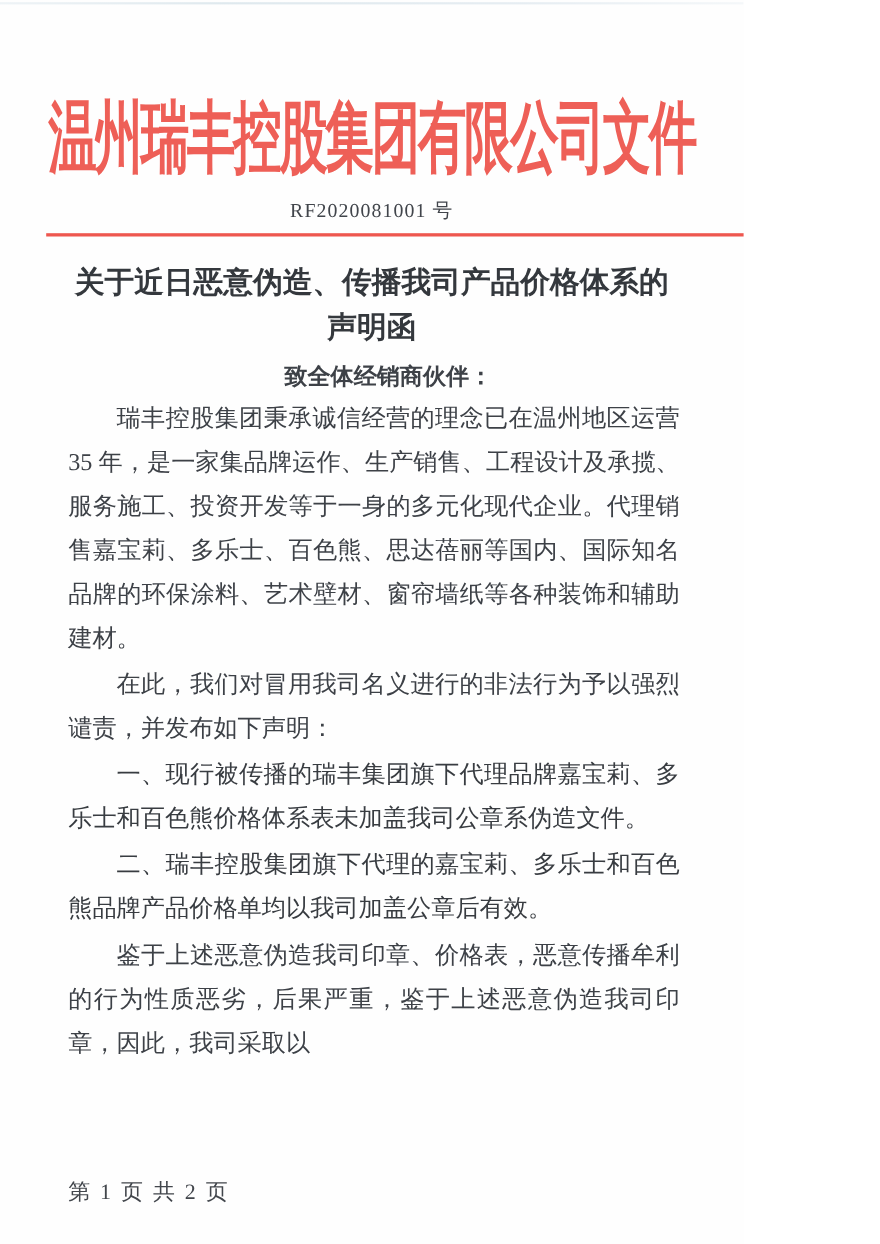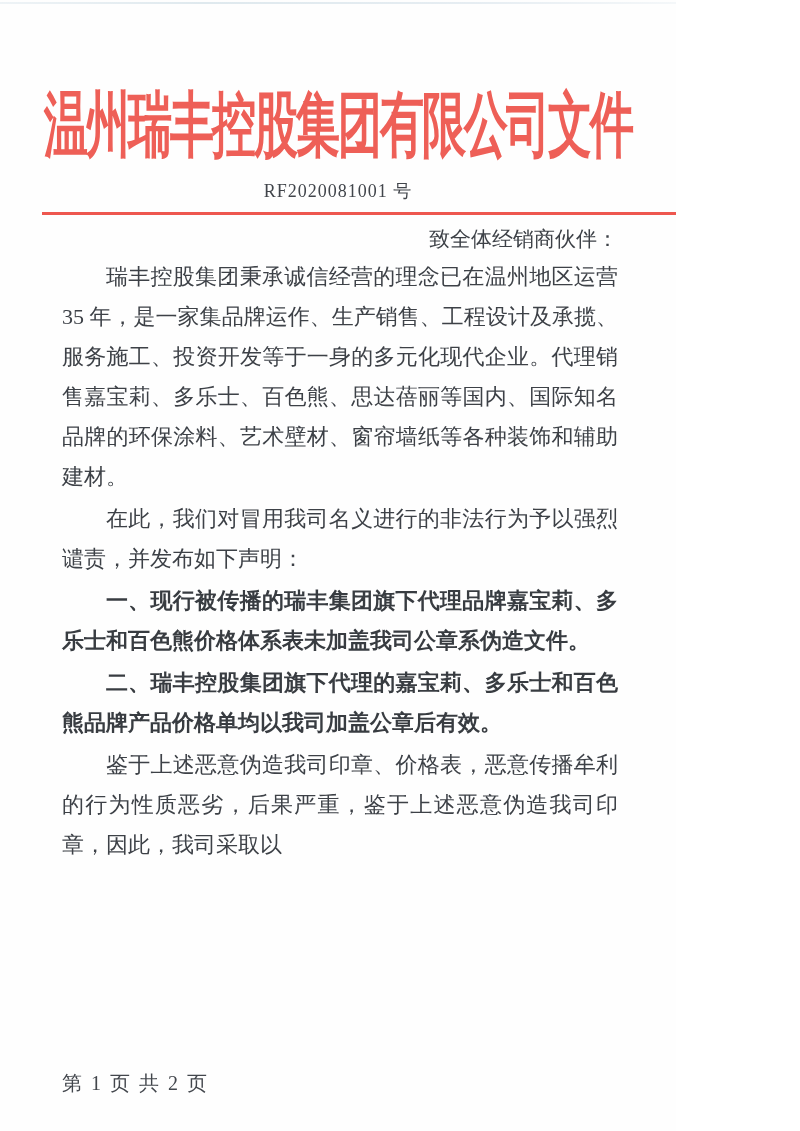--- a/index.html
+++ b/index.html
@@ -54,31 +54,31 @@
     color:#34383d;
   }
   .content{
     margin:6px 58px 0 62px;
     font-size:22px;
     line-height:40px;
     text-align:justify;
     text-justify:inter-ideograph;
   }
   .salutation{
-    font-weight:normal;
+    font-weight:bold;
     font-size:21px;
     line-height:36px;
-    text-align:right;
+    text-align:center;
     margin-left:26px;
   }
   .para{
     margin:0 0 2px 0;
     text-indent:2em;
   }
-  .para.bold{font-weight:bold;color:#383c41;}
+  .para.bold{font-weight:normal;color:#383c41;}
   .page-footer{
     position:absolute;
     left:62px;bottom:34px;
     font-size:20px;
     letter-spacing:2px;
     color:#42464c;
   }
 </style>
 </head>
 <body>
@@ -86,20 +86,24 @@
 <div class="page">
 
   <div class="scan-line"></div>
 
   <div class="letterhead">温州瑞丰控股集团有限公司文件</div>
 
   <div class="doc-number">RF2020081001 号</div>
 
   <div class="red-rule"></div>
 
+  <div class="doc-title">
+    <div>关于近日恶意伪造、传播我司产品价格体系的</div>
+    <div>声明函</div>
+  </div>
 
   <div class="content">
     <div class="salutation">致全体经销商伙伴：</div>
 
     <p class="para">瑞丰控股集团秉承诚信经营的理念已在温州地区运营 35 年，是一家集品牌运作、生产销售、工程设计及承揽、服务施工、投资开发等于一身的多元化现代企业。代理销售嘉宝莉、多乐士、百色熊、思达蓓丽等国内、国际知名品牌的环保涂料、艺术壁材、窗帘墙纸等各种装饰和辅助建材。</p>
 
 
     <p class="para">在此，我们对冒用我司名义进行的非法行为予以强烈谴责，并发布如下声明：</p>
 
     <p class="para bold">一、现行被传播的瑞丰集团旗下代理品牌嘉宝莉、多乐士和百色熊价格体系表未加盖我司公章系伪造文件。</p>

